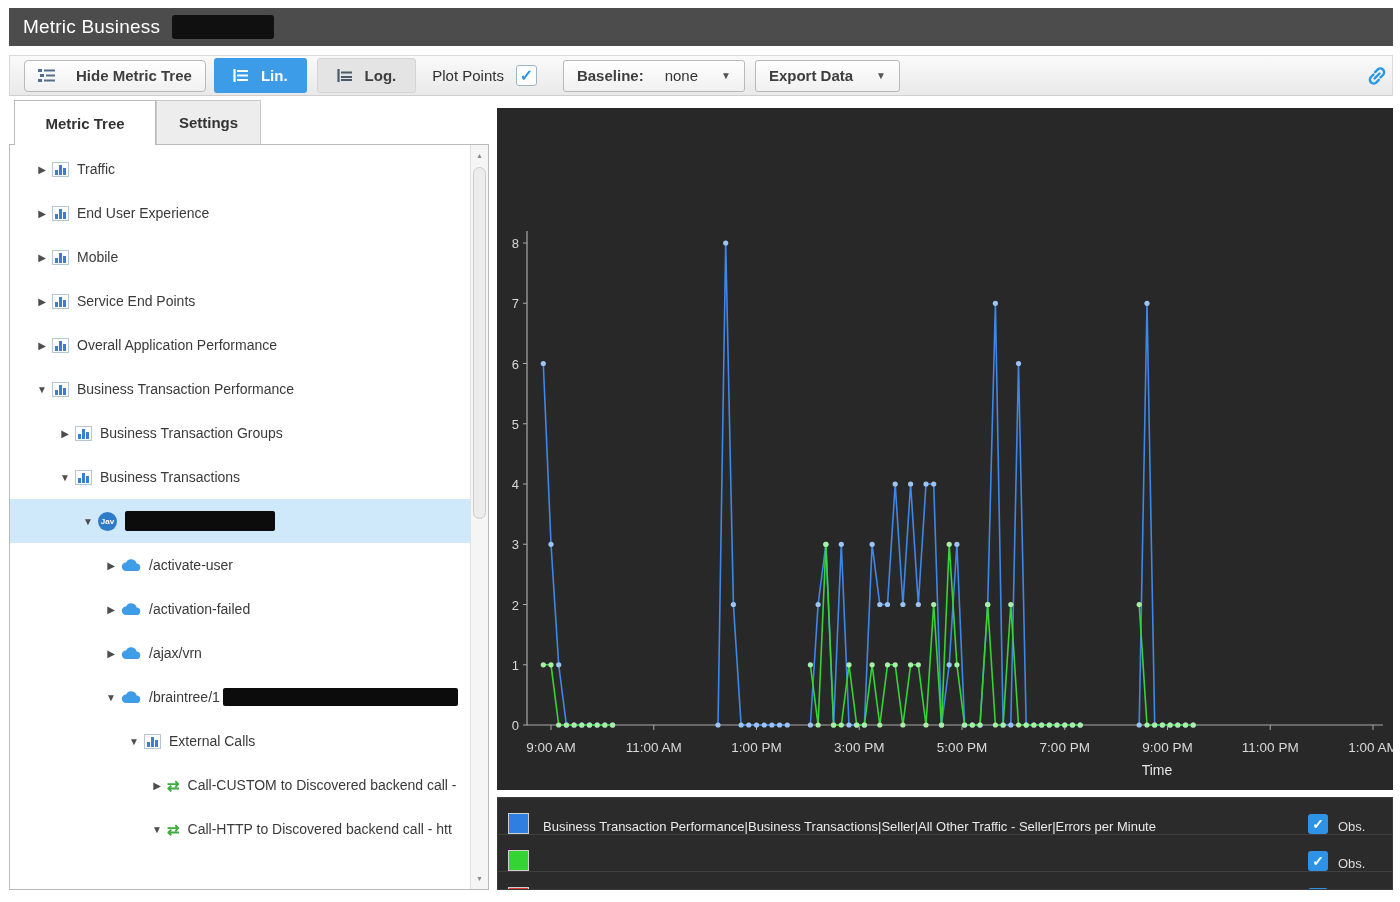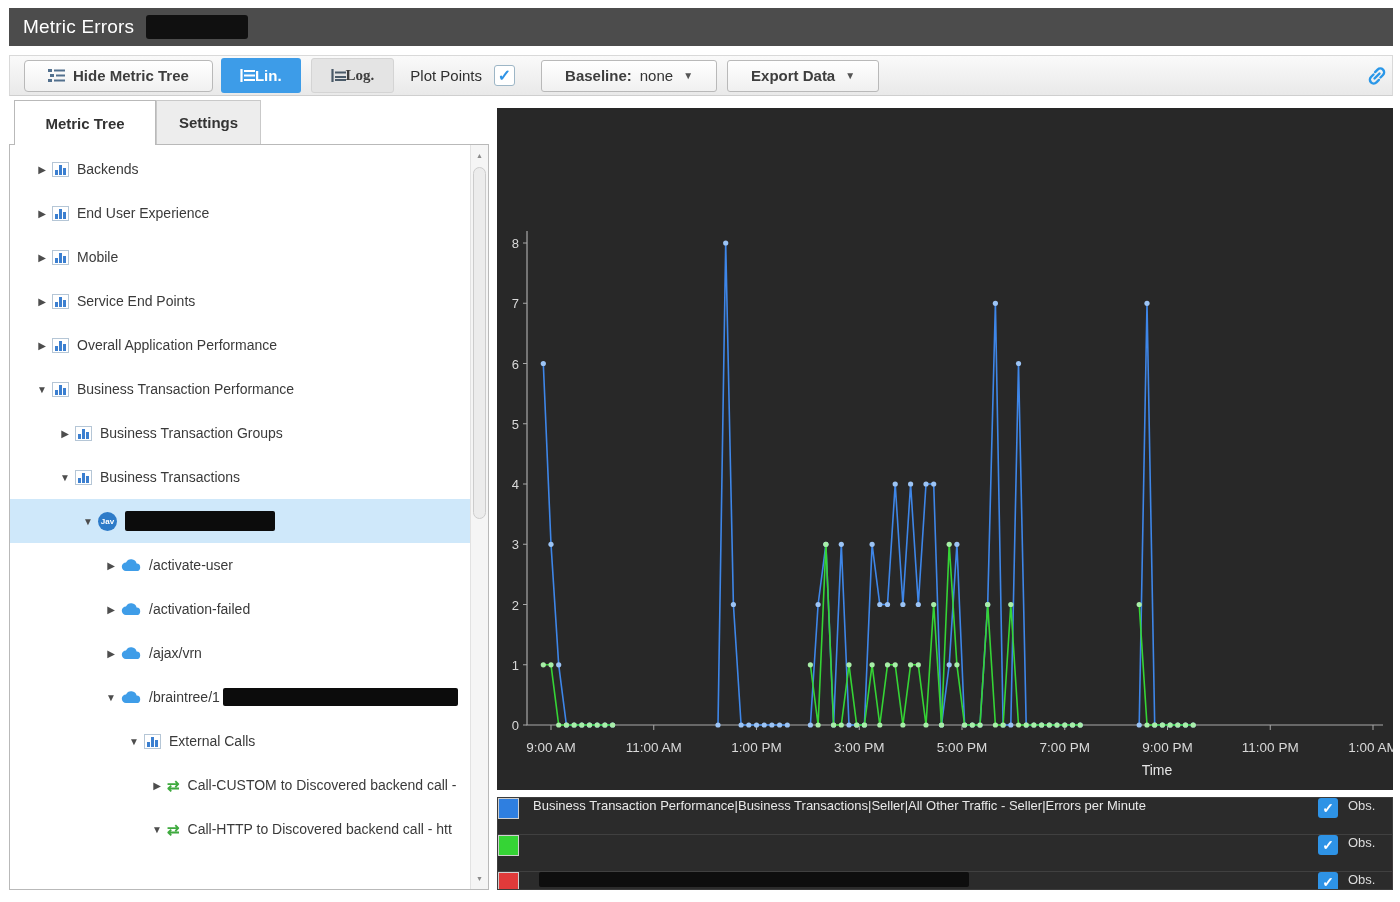--- a/index.html
+++ b/index.html
@@ -22,32 +22,32 @@
   .title-redact { width: 102px; height: 24px; margin-left: 12px; background: #101010; border-radius: 3px; }
 
   
   .toolbar {
     position: absolute; left: 9px; top: 55px; width: 1384px; height: 41px;
     background: linear-gradient(#fafafa, #e9e9e9);
     border: 1px solid #d9d9d9; border-bottom: 1px solid #cfcfcf;
     display: flex; align-items: center;
   }
   .btn {
-    display: inline-flex; align-items: center; gap: 8px;
+    display: inline-flex; align-items: center; gap: 21px;
     background: linear-gradient(#ffffff, #f0f0f0);
     border: 1px solid #b9b9b9; border-radius: 4px;
-    height: 32px; padding: 0 23px; font-size: 15px; font-weight: bold; color: #3e3e3e;
+    height: 32px; padding: 0 13px; font-size: 15px; font-weight: bold; color: #3e3e3e;
   }
   .btn .val { font-weight: normal; color: #333; }
   .seg {
-    display: inline-flex; align-items: center; gap: 0; height: 35px; padding: 0 19px;
+    display: inline-flex; align-items: center; gap: 13px; height: 35px; padding: 0 19px;
     font-size: 15px; font-weight: bold; border-radius: 3px; cursor: pointer;
   }
   .seg.lin { background: #3d9ce8; color: #ffffff; margin-left: 8px; }
-  .seg.log { background: #e4e4e4; color: #3e3e3e; margin-left: 10px; border: 1px solid #d4d4d4; font-family: Liberation Serif, serif; }
+  .seg.log { background: #e4e4e4; color: #3e3e3e; margin-left: 10px; border: 1px solid #d4d4d4; }
   .plot-label { margin-left: 16px; font-size: 15px; color: #2f2f2f; }
   .checkbox {
     width: 21px; height: 21px; border-radius: 3px;
     display: inline-flex; align-items: center; justify-content: center;
     font-size: 16px; font-weight: bold; cursor: pointer;
   }
   .checkbox.light { background: #fff; border: 1px solid #9db6c6; color: #2e93e6; margin-left: 12px; }
   .checkbox.checked::after { content: "✓"; }
   .caret { font-size: 10px; color: #555; margin-left: 2px; }
   .link-icon { position: absolute; right: 3px; top: 8px; }
@@ -94,35 +94,35 @@
   .scroll-thumb { position: absolute; left: 2px; top: 22px; width: 13px; height: 352px;
     background: #ececec; border: 1px solid #cccccc; border-radius: 7px; cursor: pointer; }
 
   
   .chart-panel { position: absolute; left: 497px; top: 108px; width: 896px; height: 682px; background: #282828; }
   .chart-panel svg text { font-family: "Liberation Sans", sans-serif; }
 
   
   .legend-panel { position: absolute; left: 497px; top: 797px; width: 896px; height: 93px;
     background: #2b2b2b; border: 1px solid #3c3c3c; overflow: hidden; }
-  .legend-row { height: 37px; display: flex; align-items: flex-start; padding: 0 0; border-bottom: 1px solid #404040; }
+  .legend-row { height: 37px; display: flex; align-items: flex-end; padding: 0 10px; border-bottom: 1px solid #404040; }
   .legend-swatch { width: 21px; height: 21px; border: 1px solid #cfcfcf; flex: 0 0 auto; }
   .legend-text { margin-left: 14px; font-size: 13px; color: #e9e9e9; white-space: nowrap;
     display: inline-flex; align-items: center; }
   .legend-redact { display: inline-block; height: 15px; background: #0e0e0e; margin: 0 6px; border-radius: 2px; }
   .legend-check { margin-left: auto; width: 20px; height: 20px; border-radius: 3px; background: #2e93e6;
     color: #fff; font-size: 14px; font-weight: bold; display: flex; align-items: center; justify-content: center;
     flex: 0 0 auto; cursor: pointer; }
   .legend-obs { margin-left: 10px; width: 44px; font-size: 13px; color: #dddddd; }
 </style>
 </head>
 <body>
 
 <div class="titlebar">
-  <span class="title">Metric Errors</span>
+  <span class="title">Metric Business</span>
   <span class="redact title-redact"></span>
 </div>
 
 <div class="toolbar">
   <button class="btn" style="margin-left:14px">
     <svg width="17" height="15" viewBox="0 0 17 15">
       <rect x="0" y="1" width="4" height="3" fill="#52708e"></rect>
         <rect x="6" y="1.5" width="11" height="2" fill="#52708e"></rect>
       <rect x="2" y="6" width="4" height="3" fill="#52708e"></rect>
         <rect x="8" y="6.5" width="9" height="2" fill="#52708e"></rect>
@@ -177,21 +177,21 @@
 
 <div class="tree-box">
   <div class="tree-rows" id="tree-rows">
       <div class="tree-row" style="padding-left: 22px;">
         <span class="tree-arrow">▶</span>
         <span class="icon-chart">
           <i style="height: 5px;"></i>
           <i style="height: 10px;"></i>
           <i style="height: 7px;"></i>
         </span>
-        <span class="tree-label">Backends</span>
+        <span class="tree-label">Traffic</span>
       </div>
       <div class="tree-row" style="padding-left: 22px;">
         <span class="tree-arrow">▶</span>
         <span class="icon-chart">
           <i style="height: 5px;"></i>
           <i style="height: 10px;"></i>
           <i style="height: 7px;"></i>
         </span>
         <span class="tree-label">End User Experience</span>
       </div>

